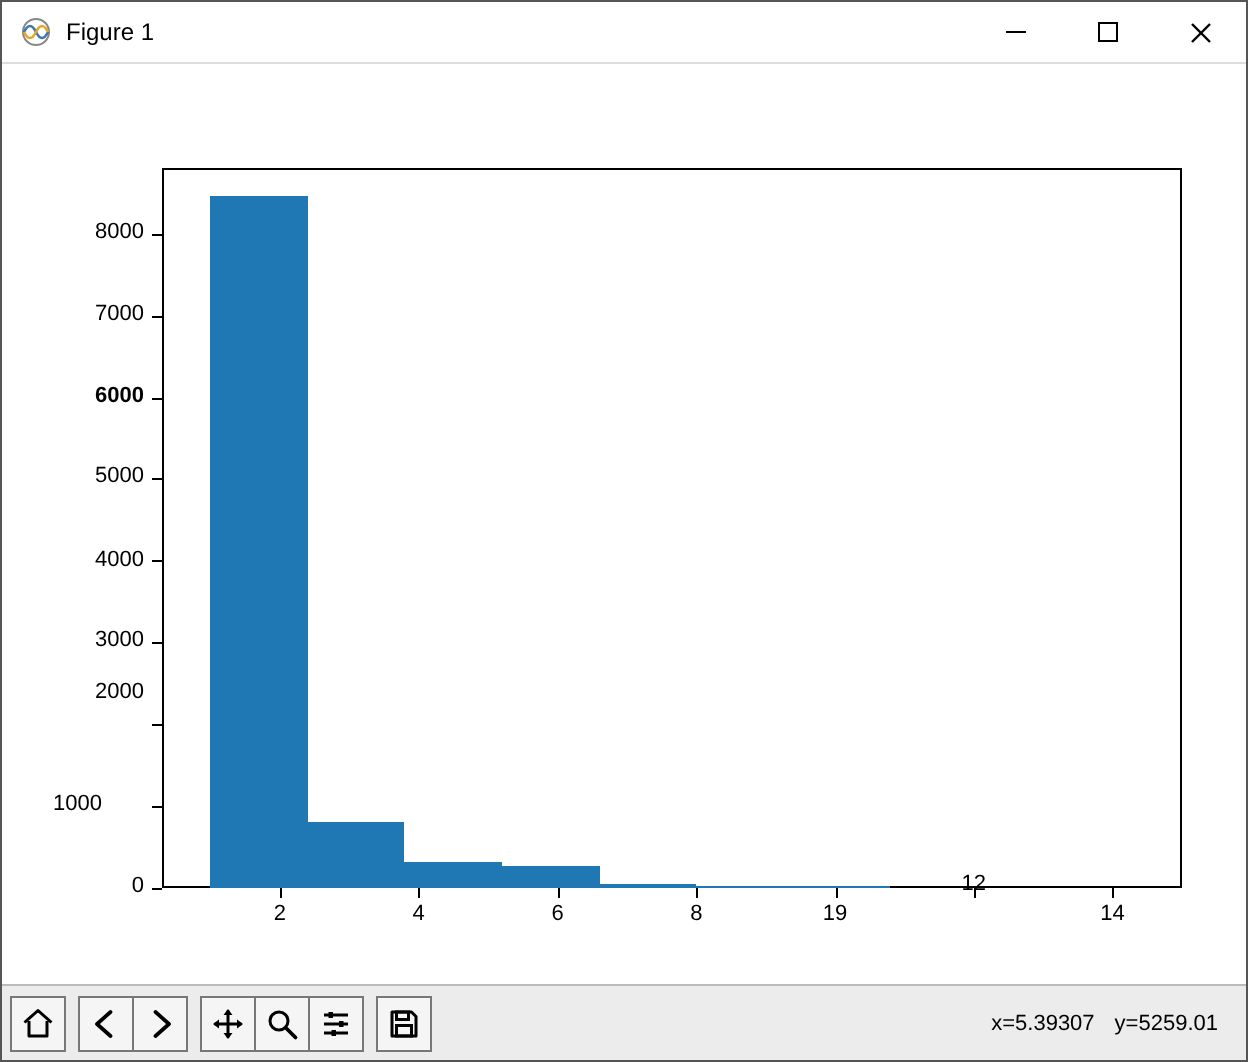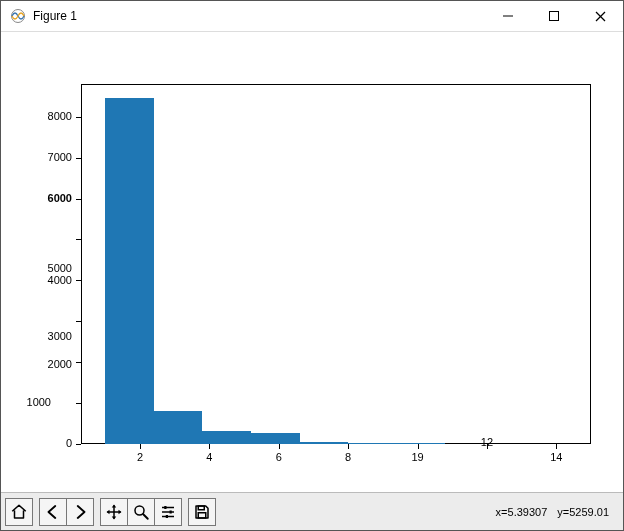--- a/index.html
+++ b/index.html
@@ -169,27 +169,27 @@
         <div class="bar" style="left: 444.286px; width: 48.5714px; top: 412px; height: 0px;"></div>
         <div class="bar" style="left: 492.857px; width: 48.5714px; top: 412px; height: 0px;"></div>
         <div class="bar" style="left: 541.429px; width: 48.5714px; top: 412px; height: 0px;"></div>
       </div>
     <div id="yticks-layer">
         <div class="ytick-mark" style="left: 75px; top: 412px;"></div>
         <div class="ytick-label" style="right: 551px; left: auto; top: 405px; position: absolute;">0</div>
         <div class="ytick-mark" style="left: 75px; top: 371.091px;"></div>
         <div class="ytick-label" style="right: 572px; left: auto; top: 364.091px; position: absolute;">1000</div>
         <div class="ytick-mark" style="left: 75px; top: 330.182px;"></div>
-        <div class="ytick-label" style="right: 551px; left: auto; top: 326px; position: absolute;">2000</div>
+        <div class="ytick-label" style="right: 551px; left: auto; top: 308px; position: absolute;">2000</div>
         <div class="ytick-mark" style="left: 75px; top: 289.273px;"></div>
-        <div class="ytick-label" style="right: 551px; left: auto; top: 282.273px; position: absolute; margin-top: 16px;">3000</div>
+        <div class="ytick-label" style="right: 551px; left: auto; top: 282.273px; position: absolute;">3000</div>
         <div class="ytick-mark" style="left: 75px; top: 248.364px;"></div>
         <div class="ytick-label" style="right: 551px; left: auto; top: 242px; position: absolute;">4000</div>
         <div class="ytick-mark" style="left: 75px; top: 207.455px;"></div>
-        <div class="ytick-label" style="right: 551px; left: auto; top: 200.455px; position: absolute; margin-top: 30px;">5000</div>
+        <div class="ytick-label" style="right: 551px; left: auto; top: 200.455px; position: absolute;">5000</div>
         <div class="ytick-mark" style="left: 75px; top: 166.545px;"></div>
         <div class="ytick-label" style="right: 551px; left: auto; top: 159.545px; position: absolute; font-weight: bold;">6000</div>
         <div class="ytick-mark" style="left: 75px; top: 125.636px;"></div>
         <div class="ytick-label" style="right: 551px; left: auto; top: 118.636px; position: absolute;">7000</div>
         <div class="ytick-mark" style="left: 75px; top: 84.7273px;"></div>
         <div class="ytick-label" style="right: 551px; left: auto; top: 77.7273px; position: absolute;">8000</div>
       </div>
     <div id="xticks-layer">
         <div class="xtick-mark" style="left: 138.98px; top: 412px;"></div>
         <div class="xtick-label" style="left: 138.98px; top: 419px;">2</div>

